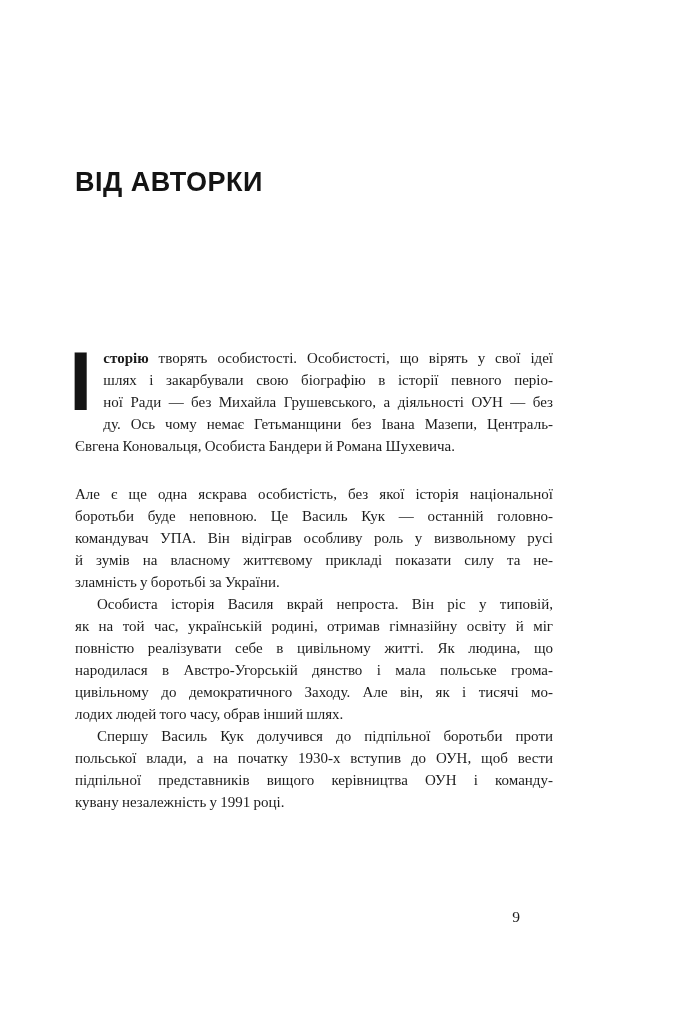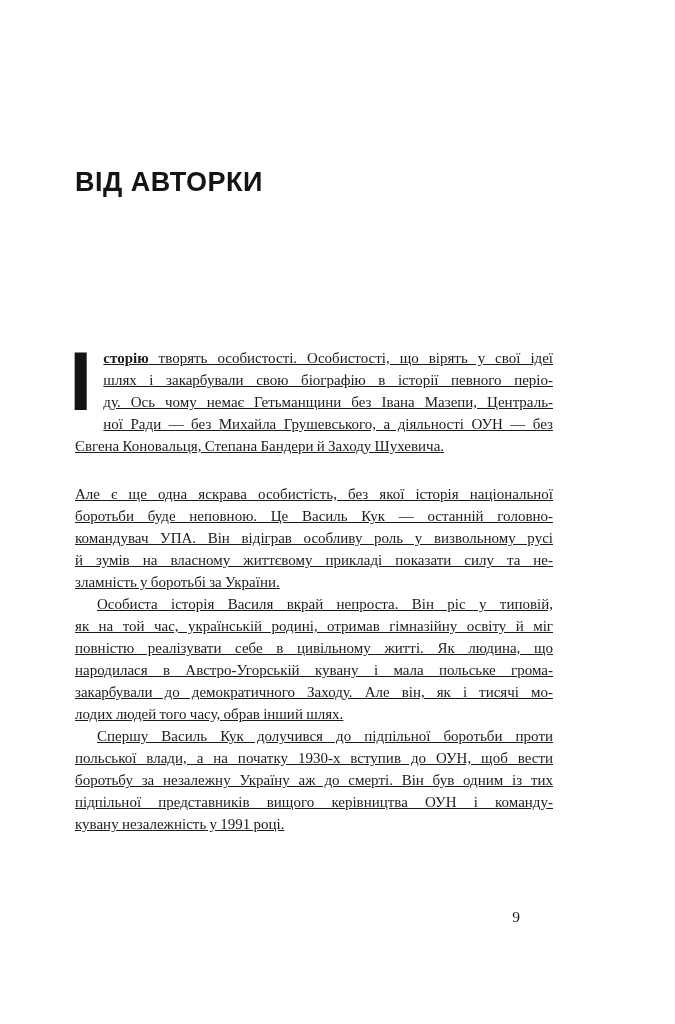--- a/index.html
+++ b/index.html
@@ -35,21 +35,20 @@
     font-size: 15px;
     line-height: 22px;
     color: #1c1c1c;
   }
   .paragraph { position: relative; }
   .paragraph.gap-before { margin-top: 26px; }
   .line {
     text-align: justify;
     text-align-last: justify;
     word-spacing: -0.5px;
-    text-decoration: underline;
   }
   .line.last { text-align-last: left; }
   .line.indent { text-indent: 22px; }
   .drop-cap {
     float: left;
     height: 66px;
     line-height: 64px;
     font-size: 84px;
     font-family: "Liberation Sans", "DejaVu Sans", sans-serif;
     font-weight: 700;
@@ -71,42 +70,41 @@
 <body>
 
 <div class="page">
   <div class="content">
     <h1 class="title">ВІД АВТОРКИ</h1>
     <div class="body-text">
         <div class="paragraph">
           <span class="drop-cap">І</span>
           <div class="line"><strong class="lead-word">сторію</strong> творять особистості. Особистості, що вірять у свої ідеї</div>
           <div class="line">шлях і закарбували свою біографію в історії певного періо-</div>
+          <div class="line">ної Ради — без Михайла Грушевського, а діяльності ОУН — без</div>
           <div class="line">ду. Ось чому немає Гетьманщини без Івана Мазепи, Централь-</div>
-          <div class="line">ної Ради — без Михайла Грушевського, а діяльності ОУН — без</div>
-          <div class="line last">Євгена Коновальця, Степана Бандери й Заходу Шухевича.</div>
+          <div class="line last">Євгена Коновальця, Особиста Бандери й Романа Шухевича.</div>
         </div>
         <div class="paragraph gap-before">
           <div class="line">Але є ще одна яскрава особистість, без якої історія національної</div>
           <div class="line">боротьби буде неповною. Це Василь Кук — останній головно-</div>
           <div class="line">командувач УПА. Він відіграв особливу роль у визвольному русі</div>
           <div class="line">й зумів на власному життєвому прикладі показати силу та не-</div>
           <div class="line last">зламність у боротьбі за України.</div>
         </div>
         <div class="paragraph">
           <div class="line indent">Особиста історія Василя вкрай непроста. Він ріс у типовій,</div>
           <div class="line">як на той час, українській родині, отримав гімназійну освіту й міг</div>
           <div class="line">повністю реалізувати себе в цивільному житті. Як людина, що</div>
-          <div class="line">народилася в Австро-Угорській кувану і мала польське грома-</div>
-          <div class="line">закарбували до демократичного Заходу. Але він, як і тисячі мо-</div>
+          <div class="line">народилася в Австро-Угорській дянство і мала польське грома-</div>
+          <div class="line">цивільному до демократичного Заходу. Але він, як і тисячі мо-</div>
           <div class="line last">лодих людей того часу, обрав інший шлях.</div>
         </div>
         <div class="paragraph">
           <div class="line indent">Спершу Василь Кук долучився до підпільної боротьби проти</div>
           <div class="line">польської влади, а на початку 1930-х вступив до ОУН, щоб вести</div>
-          <div class="line">боротьбу за незалежну Україну аж до смерті. Він був одним із тих</div>
           <div class="line">підпільної представників вищого керівництва ОУН і команду-</div>
           <div class="line last">кувану незалежність у 1991 році.</div>
         </div>
       </div>
   </div>
   <div class="folio">9</div>
 </div>
 
 </body></html>

